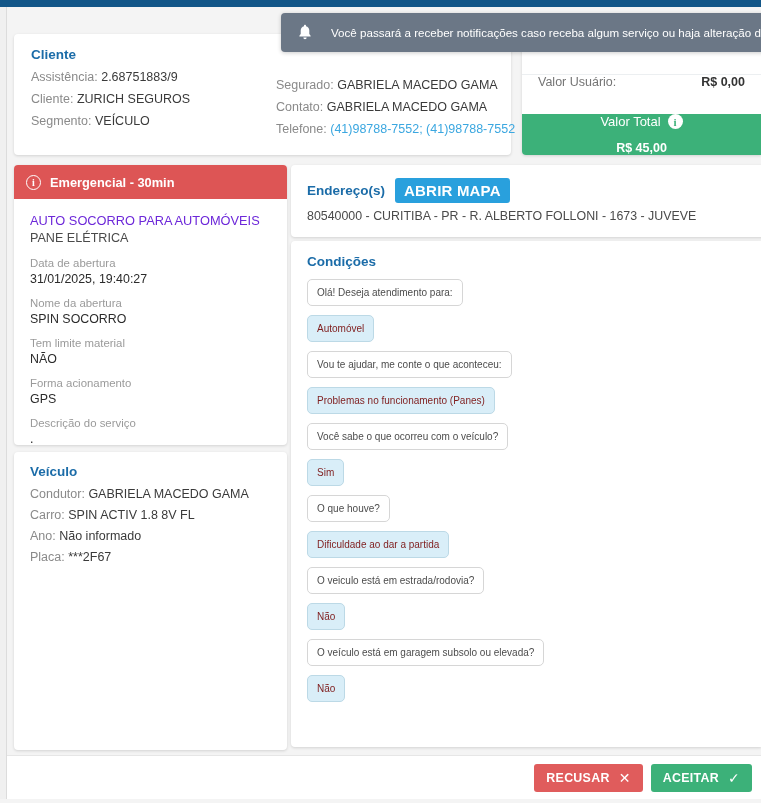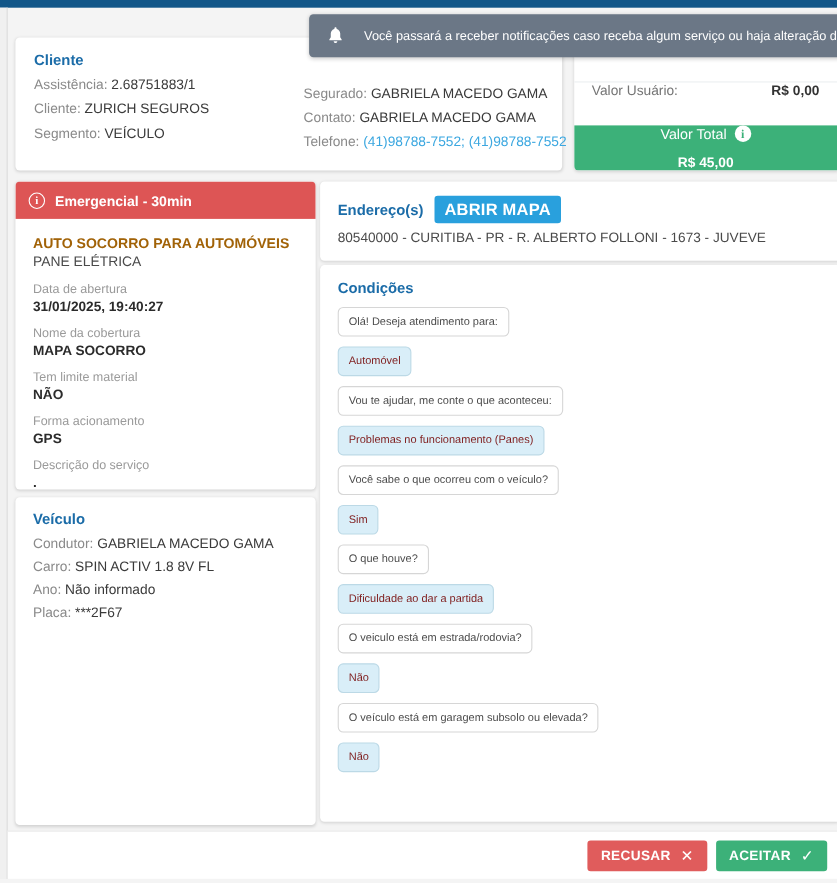--- a/index.html
+++ b/index.html
@@ -79,25 +79,25 @@
   #emerg-banner {
     height: 34px; background: #dd5555; display: flex; align-items: center;
     gap: 9px; padding: 0 12px; color: #fff; font-weight: bold; font-size: 12.8px;
   }
   .warn-circle {
     width: 15px; height: 15px; border-radius: 50%; border: 1.6px solid #fff;
     display: inline-flex; align-items: center; justify-content: center;
     font-size: 10px; font-family: "Liberation Serif", serif; font-weight: bold;
   }
   #servico-body { padding: 13px 16px 0 16px; }
-  .svc-title { color: #a16207; font-weight: bold; font-size: 12.8px; line-height: 17px; }
+  .svc-title { color: #6d28d9; font-weight: normal; font-size: 12.8px; line-height: 17px; }
   .svc-sub { color: #4a4a4a; font-size: 12.6px; line-height: 18px; margin-bottom: 9px; }
   .fld { margin-bottom: 9px; }
   .fld .lab { color: #9a9a9a; font-size: 11.4px; line-height: 15px; }
-  .fld .val { color: #2b2b2b; font-size: 12.4px; font-weight: bold; line-height: 16px; }
+  .fld .val { color: #2b2b2b; font-size: 12.4px; font-weight: normal; line-height: 16px; }
 
   
   #veiculo-card { left: 14px; top: 452px; width: 273px; height: 298px; }
   #veiculo-body { padding: 12px 16px; }
   #veiculo-body .kv { line-height: 21px; }
 
   
   #endereco-card { left: 291px; top: 165px; width: 540px; height: 72px;
     border-radius: 4px 0 0 4px; }
   #endereco-body { padding: 13px 16px; }
@@ -148,21 +148,21 @@
 <div id="root">
 
   <div class="topbar"></div>
   <div class="left-rail"></div>
 
   <div class="card" id="cliente-card">
     <div class="cli-col" id="cli-left">
       <div class="card-title" id="cliente-heading">Cliente</div>
       <div class="kv">
         <span>Assistência:</span>
-        <b>2.68751883/1</b>
+        <b>2.68751883/9</b>
       </div>
       <div class="kv">
         <span>Cliente:</span>
         <b>ZURICH SEGUROS</b>
       </div>
       <div class="kv">
         <span>Segmento:</span>
         <b>VEÍCULO</b>
       </div>
     </div>
@@ -217,22 +217,22 @@
     </div>
     <div id="servico-body">
       <div class="svc-title">AUTO SOCORRO PARA AUTOMÓVEIS</div>
       <div class="svc-sub">PANE ELÉTRICA</div>
 
       <div class="fld">
         <div class="lab">Data de abertura</div>
         <div class="val">31/01/2025, 19:40:27</div>
       </div>
       <div class="fld">
-        <div class="lab">Nome da cobertura</div>
-        <div class="val">MAPA SOCORRO</div>
+        <div class="lab">Nome da abertura</div>
+        <div class="val">SPIN SOCORRO</div>
       </div>
       <div class="fld">
         <div class="lab">Tem limite material</div>
         <div class="val">NÃO</div>
       </div>
       <div class="fld">
         <div class="lab">Forma acionamento</div>
         <div class="val">GPS</div>
       </div>
       <div class="fld">

